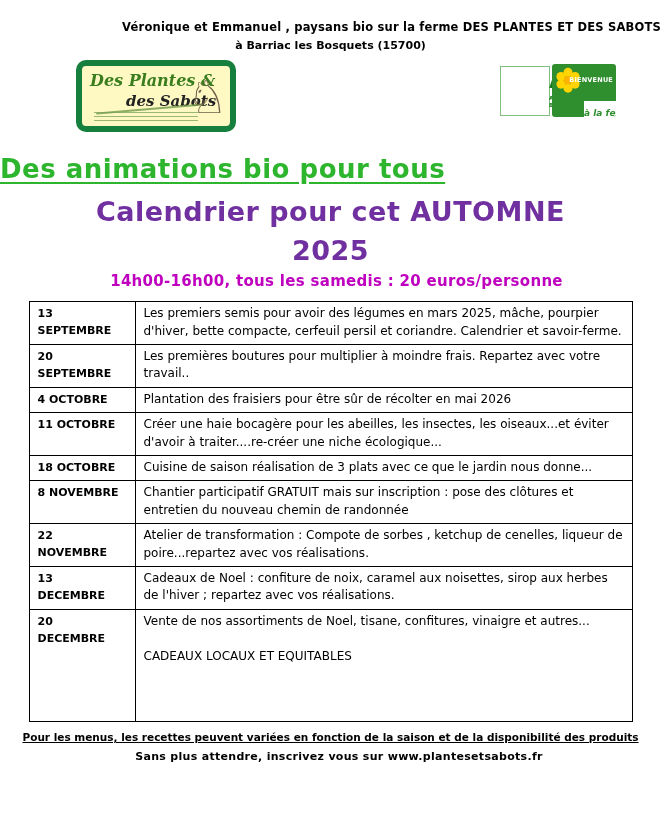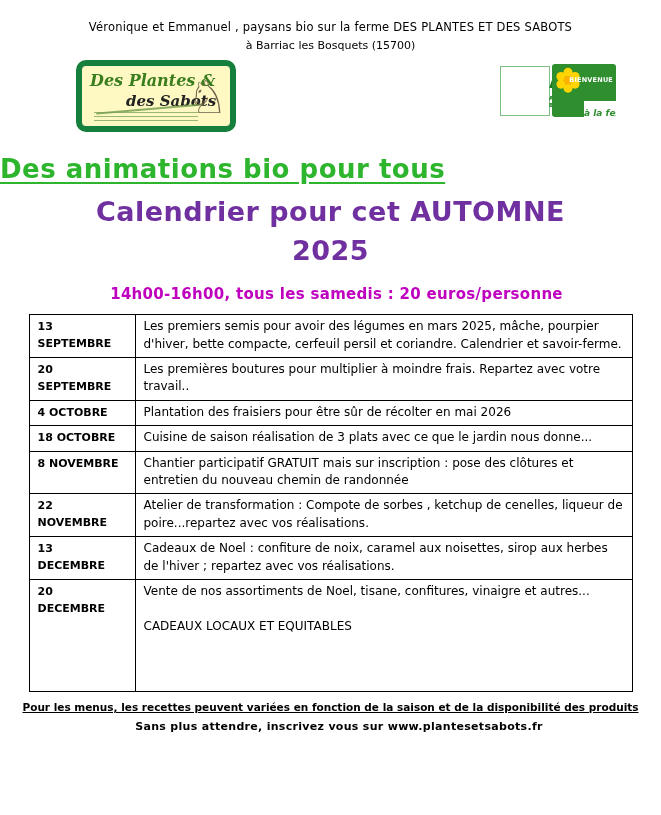--- a/index.html
+++ b/index.html
@@ -5,22 +5,22 @@
   * { margin:0; padding:0; box-sizing:border-box; }
   html,body { background:#ffffff; }
   body {
     width:661px; height:815px; overflow:hidden;
     font-family:"DejaVu Sans", sans-serif; color:#000;
     position:relative;
   }
 
   
   .header { text-align:center; padding-top:20px; }
-  .header-line1 { font-size:11.5px; font-weight:normal; letter-spacing:.2px; }
-  .header-line2 { font-size:11px; font-weight:normal; margin-top:5px; }
+  .header-line1 { font-size:11.5px; font-weight:bold; letter-spacing:.2px;text-align:right; }
+  .header-line2 { font-size:11px; font-weight:bold; margin-top:5px; }
 
   
   .logos { position:relative; height:90px; }
 
   .farm-logo {
     position:absolute; left:76px; top:8px; width:160px; height:72px;
     background:#fef9c3; border:6px solid #15803d; border-radius:10px;
     padding:6px 8px; overflow:hidden;
   }
   .farm-name1 {
@@ -73,21 +73,21 @@
   .title-main {
     text-align:left; margin-top:12px; color:#2db52d; font-size:26px;
     font-weight:bold; letter-spacing:.5px; text-decoration:underline;
     text-underline-offset:4px;
   }
   .title-cal {
     text-align:center; margin-top:8px; color:#7030a0; font-size:27px;
     font-weight:bold; line-height:1.45; letter-spacing:.5px;
   }
   .subtitle {
-    text-align:center; margin-top:15px; color:#bf00bf; font-size:15px;
+    text-align:center; margin-top:2px; color:#bf00bf; font-size:15px;
     font-weight:bold; letter-spacing:.3px;padding-left:12px;
   }
 
   
   table.events { width:604px; margin:11px auto 0; border-collapse:collapse; }
   table.events td { border:1px solid #000; padding:3px 8px 4px 8px; vertical-align:top; }
   td.date {
     width:106px; font-weight:bold; font-size:11px; line-height:1.55;
     white-space:pre-line;
   }
@@ -164,20 +164,24 @@
     <tr>
       <td class="date">20
 SEPTEMBRE</td>
       <td class="desc">Les premières boutures pour multiplier à moindre frais. Repartez avec votre travail..</td>
     </tr>
     <tr>
       <td class="date">4 OCTOBRE</td>
       <td class="desc">Plantation des fraisiers pour être sûr de récolter en mai 2026</td>
     </tr>
     <tr>
+      <td class="date">11 OCTOBRE</td>
+      <td class="desc">Créer une haie bocagère pour les abeilles, les insectes, les oiseaux...et éviter d'avoir à traiter....re-créer une niche écologique...</td>
+    </tr>
+    <tr>
       <td class="date">18 OCTOBRE</td>
       <td class="desc">Cuisine de saison réalisation de 3 plats avec ce que le jardin nous donne...</td>
     </tr>
     <tr>
       <td class="date">8 NOVEMBRE</td>
       <td class="desc">Chantier participatif GRATUIT mais sur inscription : pose des clôtures et entretien du  nouveau chemin de randonnée</td>
     </tr>
     <tr>
       <td class="date">22
 NOVEMBRE</td>

